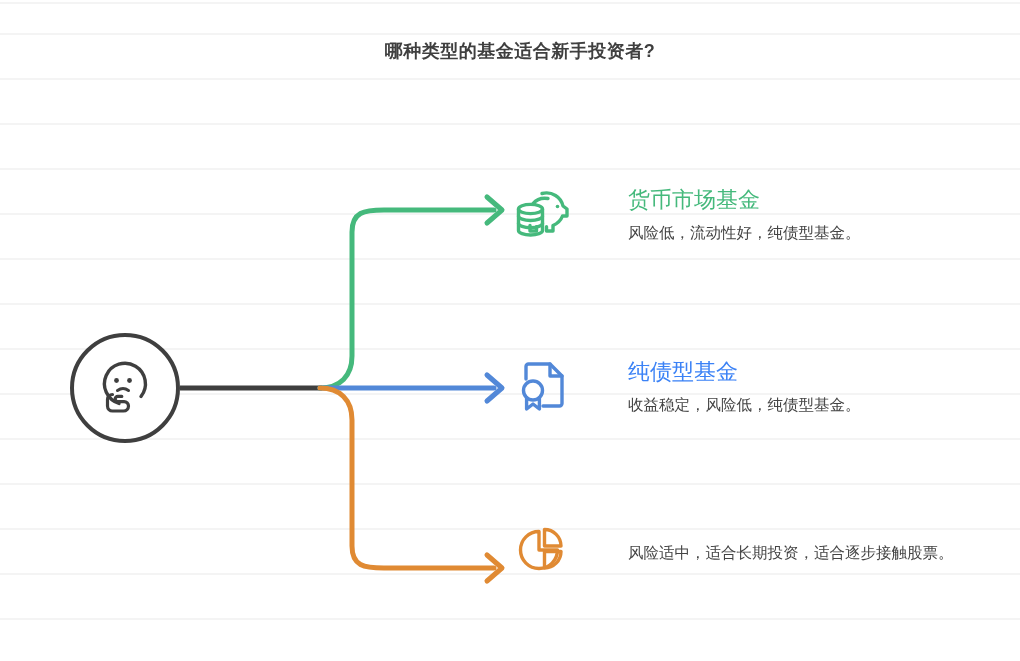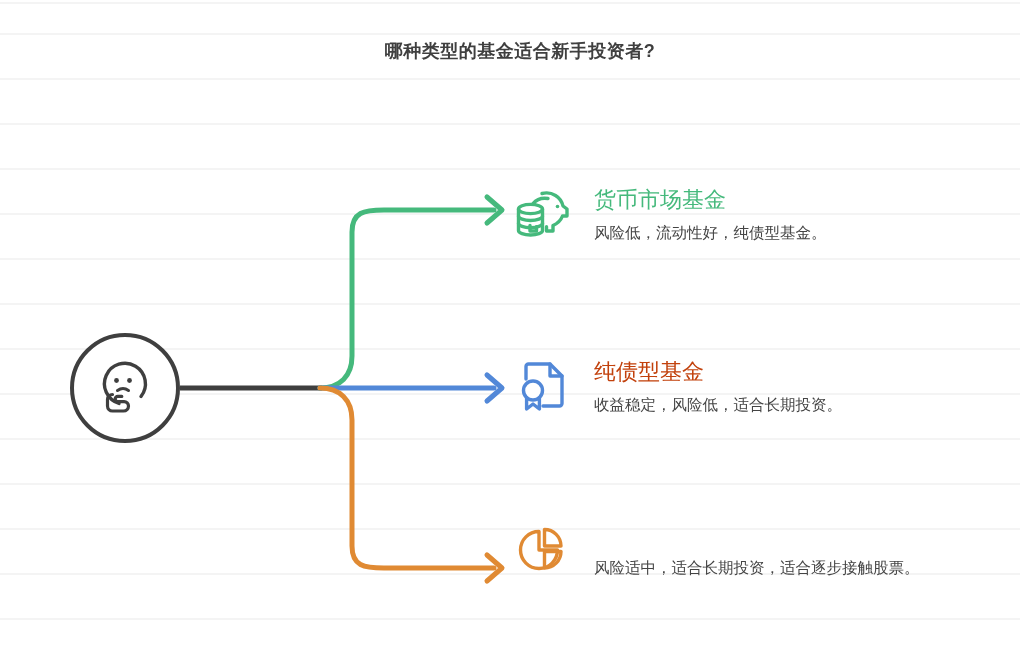--- a/index.html
+++ b/index.html
@@ -69,21 +69,22 @@
     box-sizing: border-box;
     z-index: 3;
     display: flex;
     align-items: center;
     justify-content: center;
   }
   .branch {
     position: absolute;
     z-index: 3;
     display: flex;
-    align-items: flex-end;
+    align-items: center;
+    gap: 34px;
   }
   .branch-icon {
     width: 62px;
     height: 62px;
     flex: 0 0 62px;
     display: flex;
     align-items: center;
     justify-content: center;
   }
   .branch-text {
@@ -100,21 +101,21 @@
     font-size: 15.5px;
     line-height: 24px;
     color: #444444;
     margin-top: 6px;
     width: 345px;
   }
   #branch-1 { left: 510px; top: 183px; }
   #branch-2 { left: 510px; top: 355px; }
   #branch-3 { left: 510px; top: 518px; }
   #branch-1 .branch-title { color: #45b97c; }
-  #branch-2 .branch-title { color: #c2410c; }
+  #branch-2 .branch-title { color: #3b82f6; }
   #branch-3 .branch-title { color: #e08a33; }
 </style>
 </head>
 <body>
 
 <div id="canvas">
 
   <div id="gridlines"></div>
 
   <div id="title">哪种类型的基金适合新手投资者?</div>
@@ -172,21 +173,21 @@
         <g fill="none" stroke="#5288d8" stroke-width="3.4" stroke-linecap="round" stroke-linejoin="round">
           <path d="M14 22 L14 9.5 A2.5 2.5 0 0 1 16.5 7 L38 7 L50 19 L50 46.5 A2.5 2.5 0 0 1 47.5 49 L31 49"></path>
           <path d="M38 7 L38 19 L50 19"></path>
           <circle cx="21" cy="33.5" r="9.5" fill="#ffffff"></circle>
           <path d="M14.6 40.5 L14.6 52 L21 47 L27.4 52 L27.4 40.5"></path>
         </g>
       </svg>
     </div>
     <div class="branch-text">
       <div class="branch-title">纯债型基金</div>
-      <div class="branch-desc">收益稳定，风险低，适合长期投资。</div>
+      <div class="branch-desc">收益稳定，风险低，纯债型基金。</div>
     </div>
   </div>
 
   <div class="branch" id="branch-3">
     <div class="branch-icon">
       <svg width="58" height="58" viewBox="0 0 58 58">
         <g fill="none" stroke="#e08a33" stroke-width="3.4" stroke-linecap="round" stroke-linejoin="round">
           <path d="M27 11.5 A18.5 18.5 0 1 0 45.5 30 L27 30 Z"></path>
           <path d="M32.5 9.5 L32.5 26 L49 26 A16.5 16.5 0 0 0 32.5 9.5 Z"></path>
           <path d="M32.5 31.5 L49 31.5 A16.5 16.5 0 0 1 32.5 48 Z"></path>

